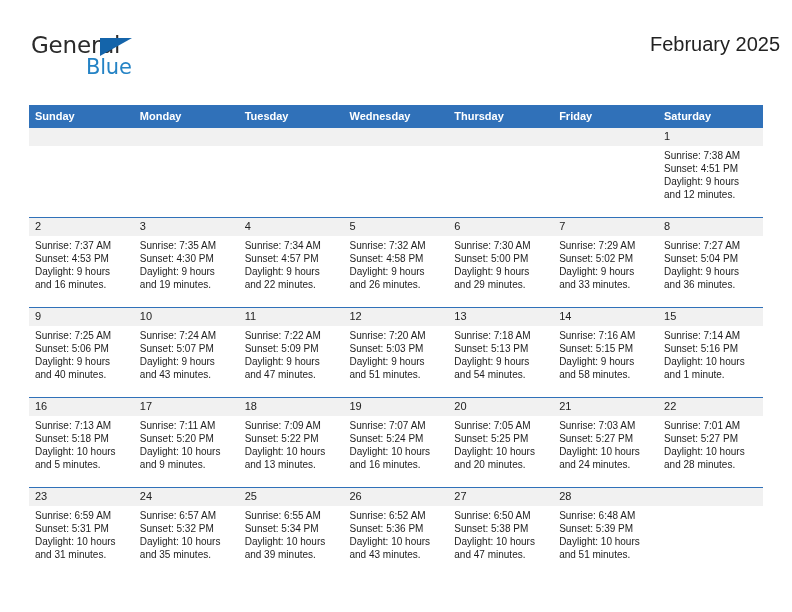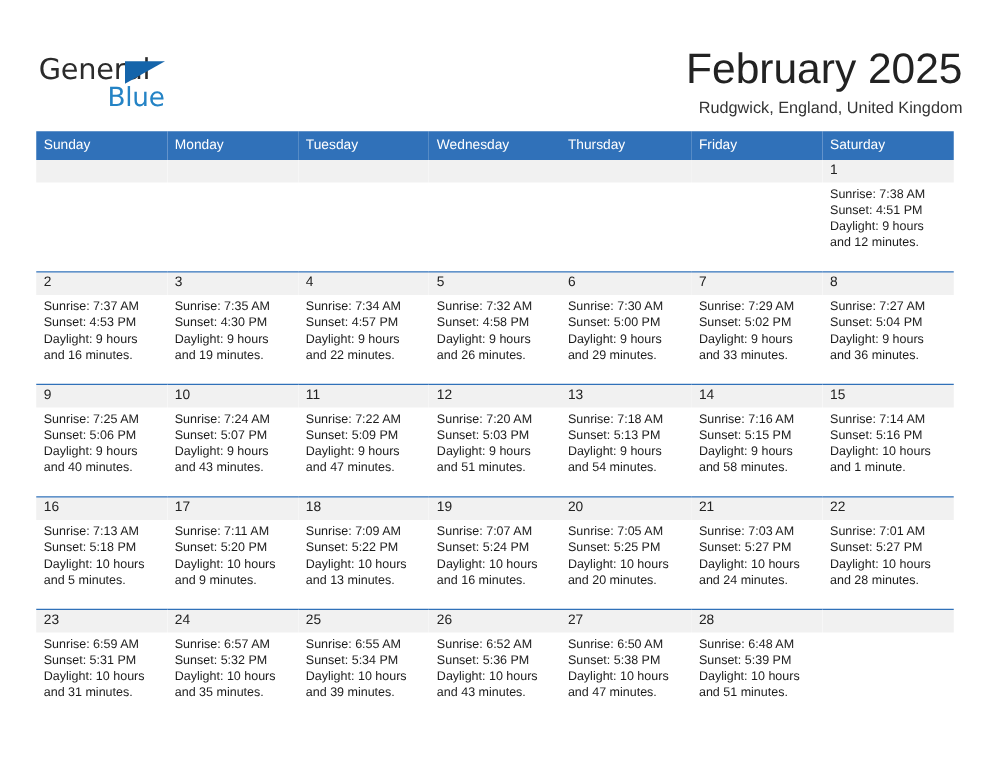--- a/index.html
+++ b/index.html
@@ -19,23 +19,22 @@
     width: 792px;
     height: 612px;
     box-sizing: border-box;
   }
 
   
   .header {
     position: absolute;
     left: 29px;
     top: 28px;
-    right: 22px;
+    right: 12px;
     height: 70px;
-    margin-top: 11px;
   }
   .brand {
     position: absolute;
     left: 0;
     top: 6px;
     width: 230px;
     height: 56px;
   }
   .brand-general {
     position: absolute;
@@ -68,21 +67,21 @@
     font-weight: 400;
     line-height: 23px;
   }
   .title-block {
     position: absolute;
     right: 0;
     top: 0;
     text-align: right;
   }
   .cal-title {
-    font-size: 34px;
+    font-size: 20px;
     color: #222222;
     line-height: 32px;
     white-space: nowrap;
   }
   .cal-subtitle {
     margin-top: 7px;
     font-size: 13px;
     color: #333333;
     line-height: 16px;
     white-space: nowrap;
@@ -94,21 +93,21 @@
     left: 29px;
     top: 105px;
     width: 734px;
     border-collapse: collapse;
     table-layout: fixed;
   }
   .calendar th {
     background: #3071b9;
     color: #ffffff;
     font-size: 11px;
-    font-weight: normal;
+    font-weight: bold;
     text-align: left;
     padding: 5px 0 6px 6px;
     height: 12px;
     border: none;
   }
   .calendar td {
     vertical-align: top;
     padding: 0;
     border: none;
     border-top: 1px solid #3071b9;
@@ -148,21 +147,20 @@
   <div class="header">
 
     <div class="brand">
       <span class="brand-general">General</span>
       <span class="brand-triangle"></span>
       <span class="brand-blue">Blue</span>
     </div>
 
     <div class="title-block">
       <div class="cal-title">February 2025</div>
-      <div class="cal-subtitle">Rudgwick, England, United Kingdom</div>
     </div>
 
   </div>
 
   <table class="calendar">
     <colgroup>
       <col style="width:14.28%">
         <col style="width:14.28%">
         <col style="width:14.28%">
       <col style="width:14.28%">

